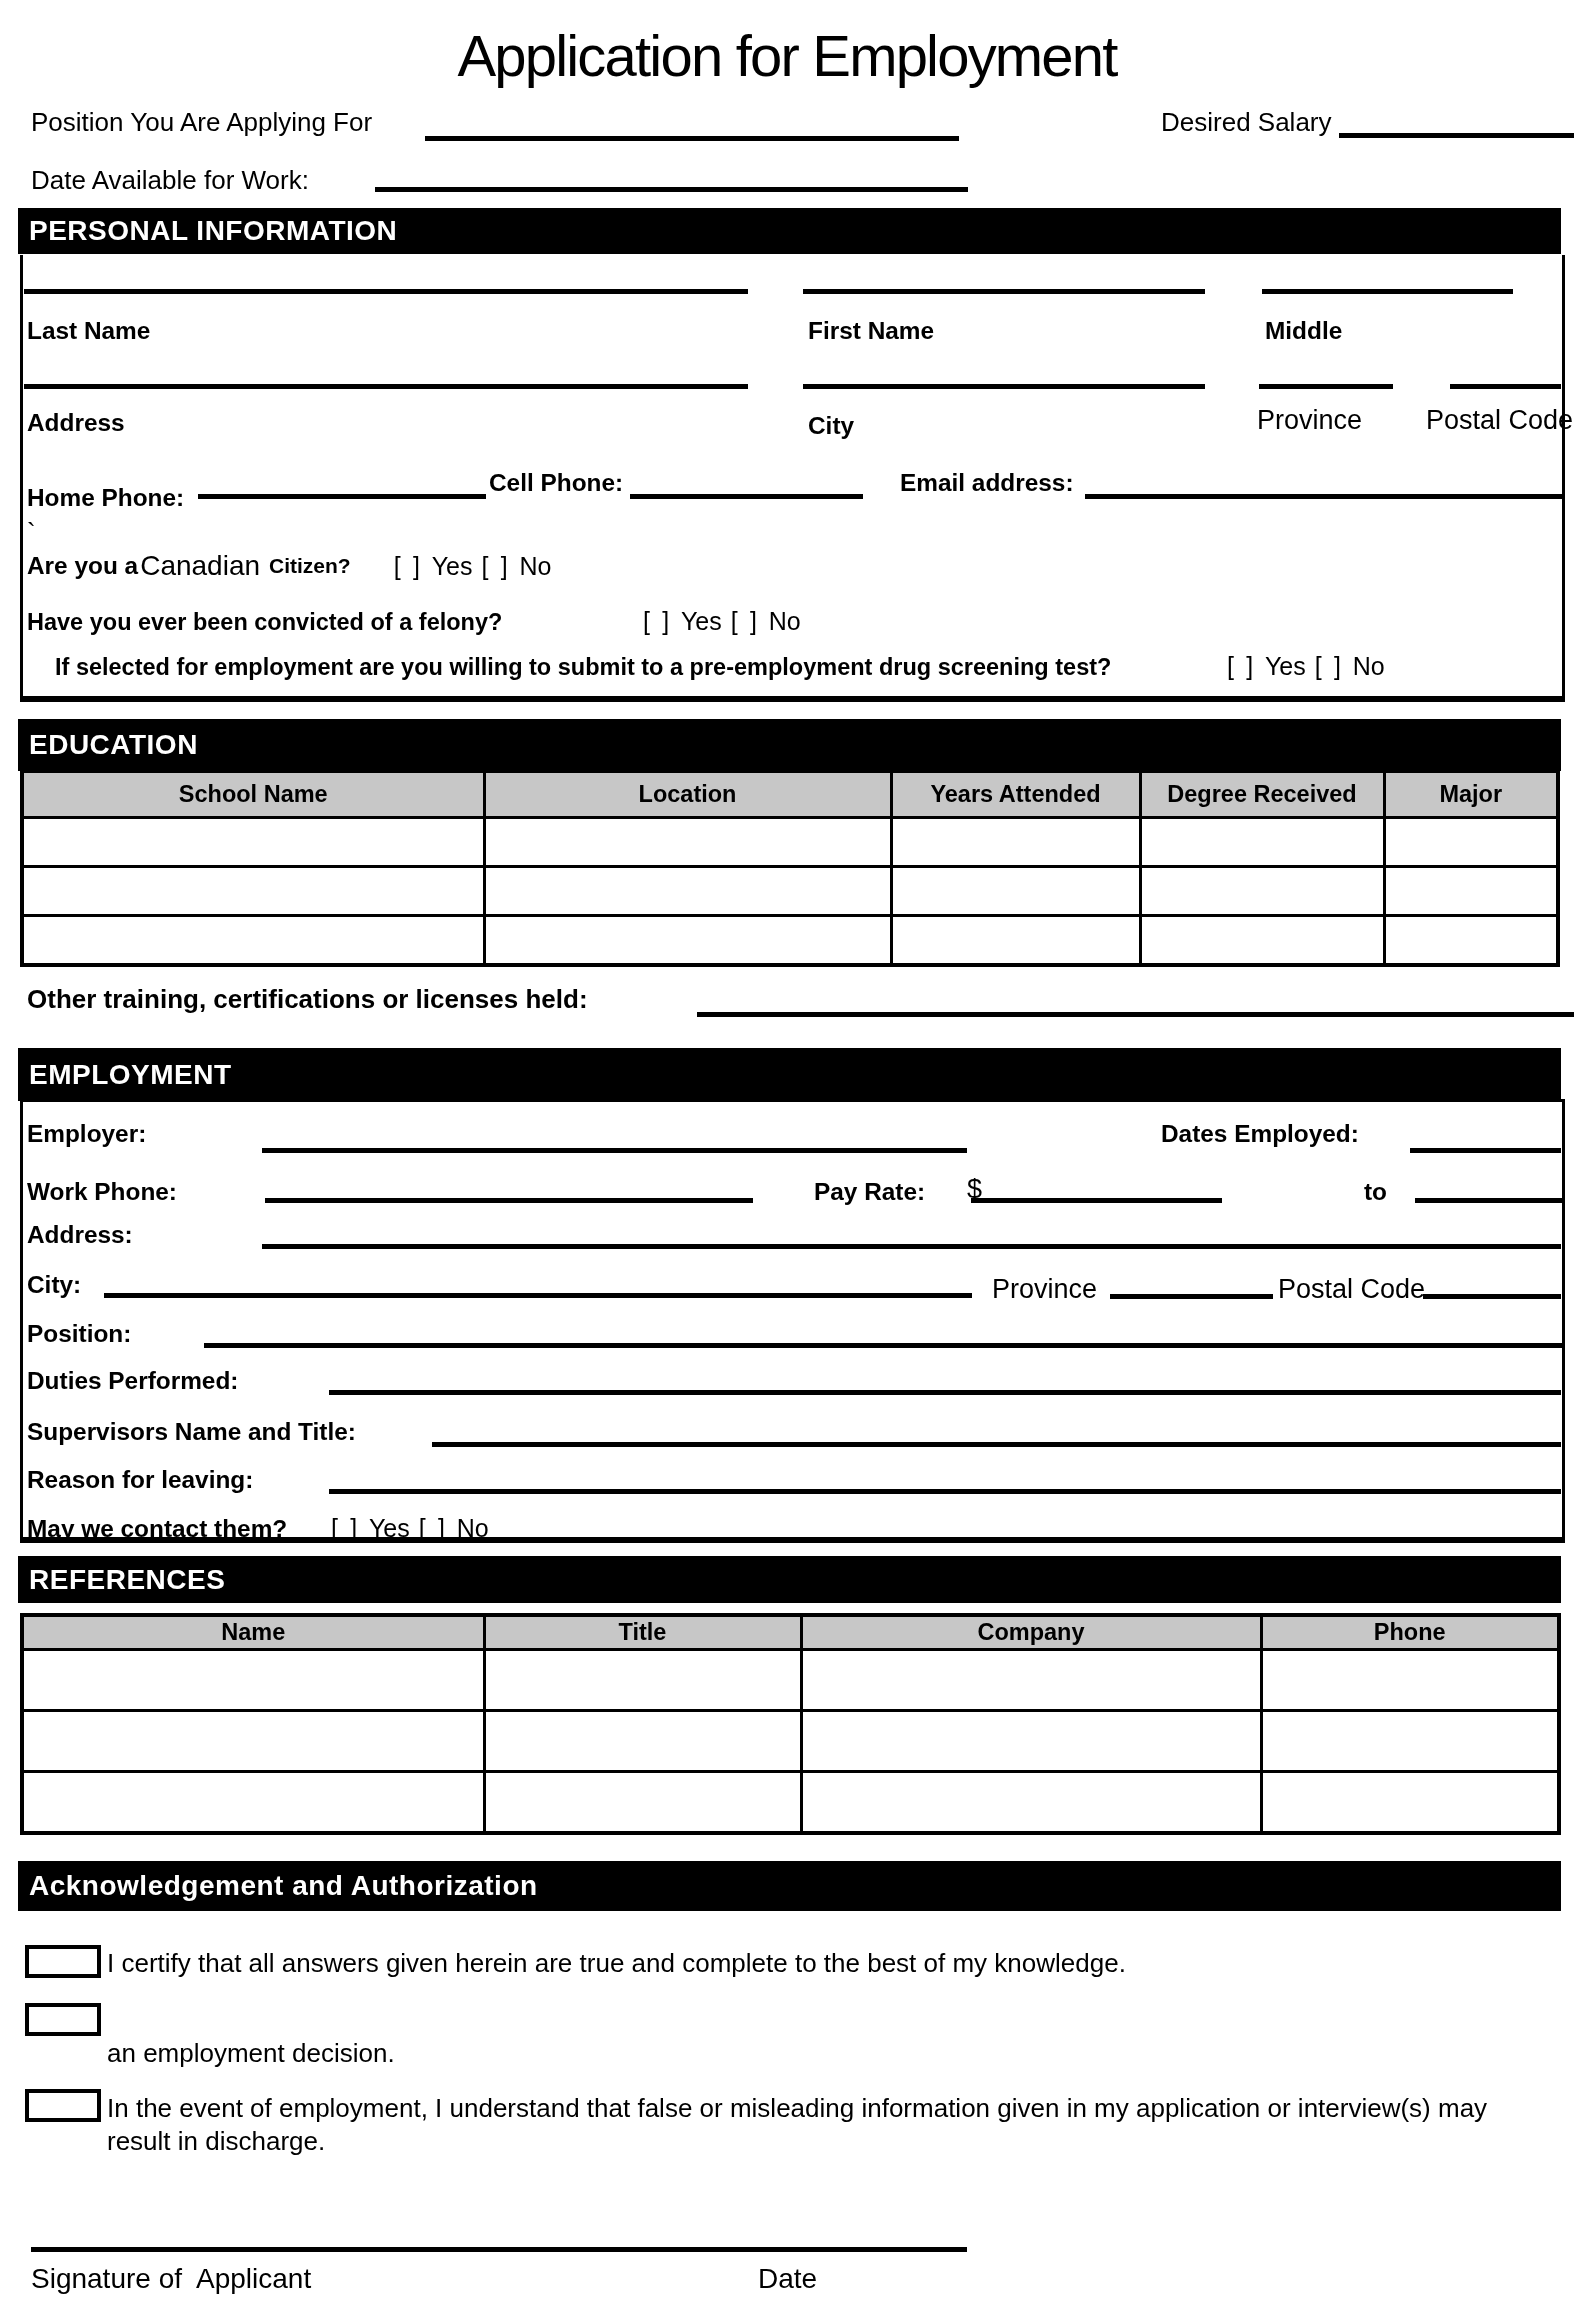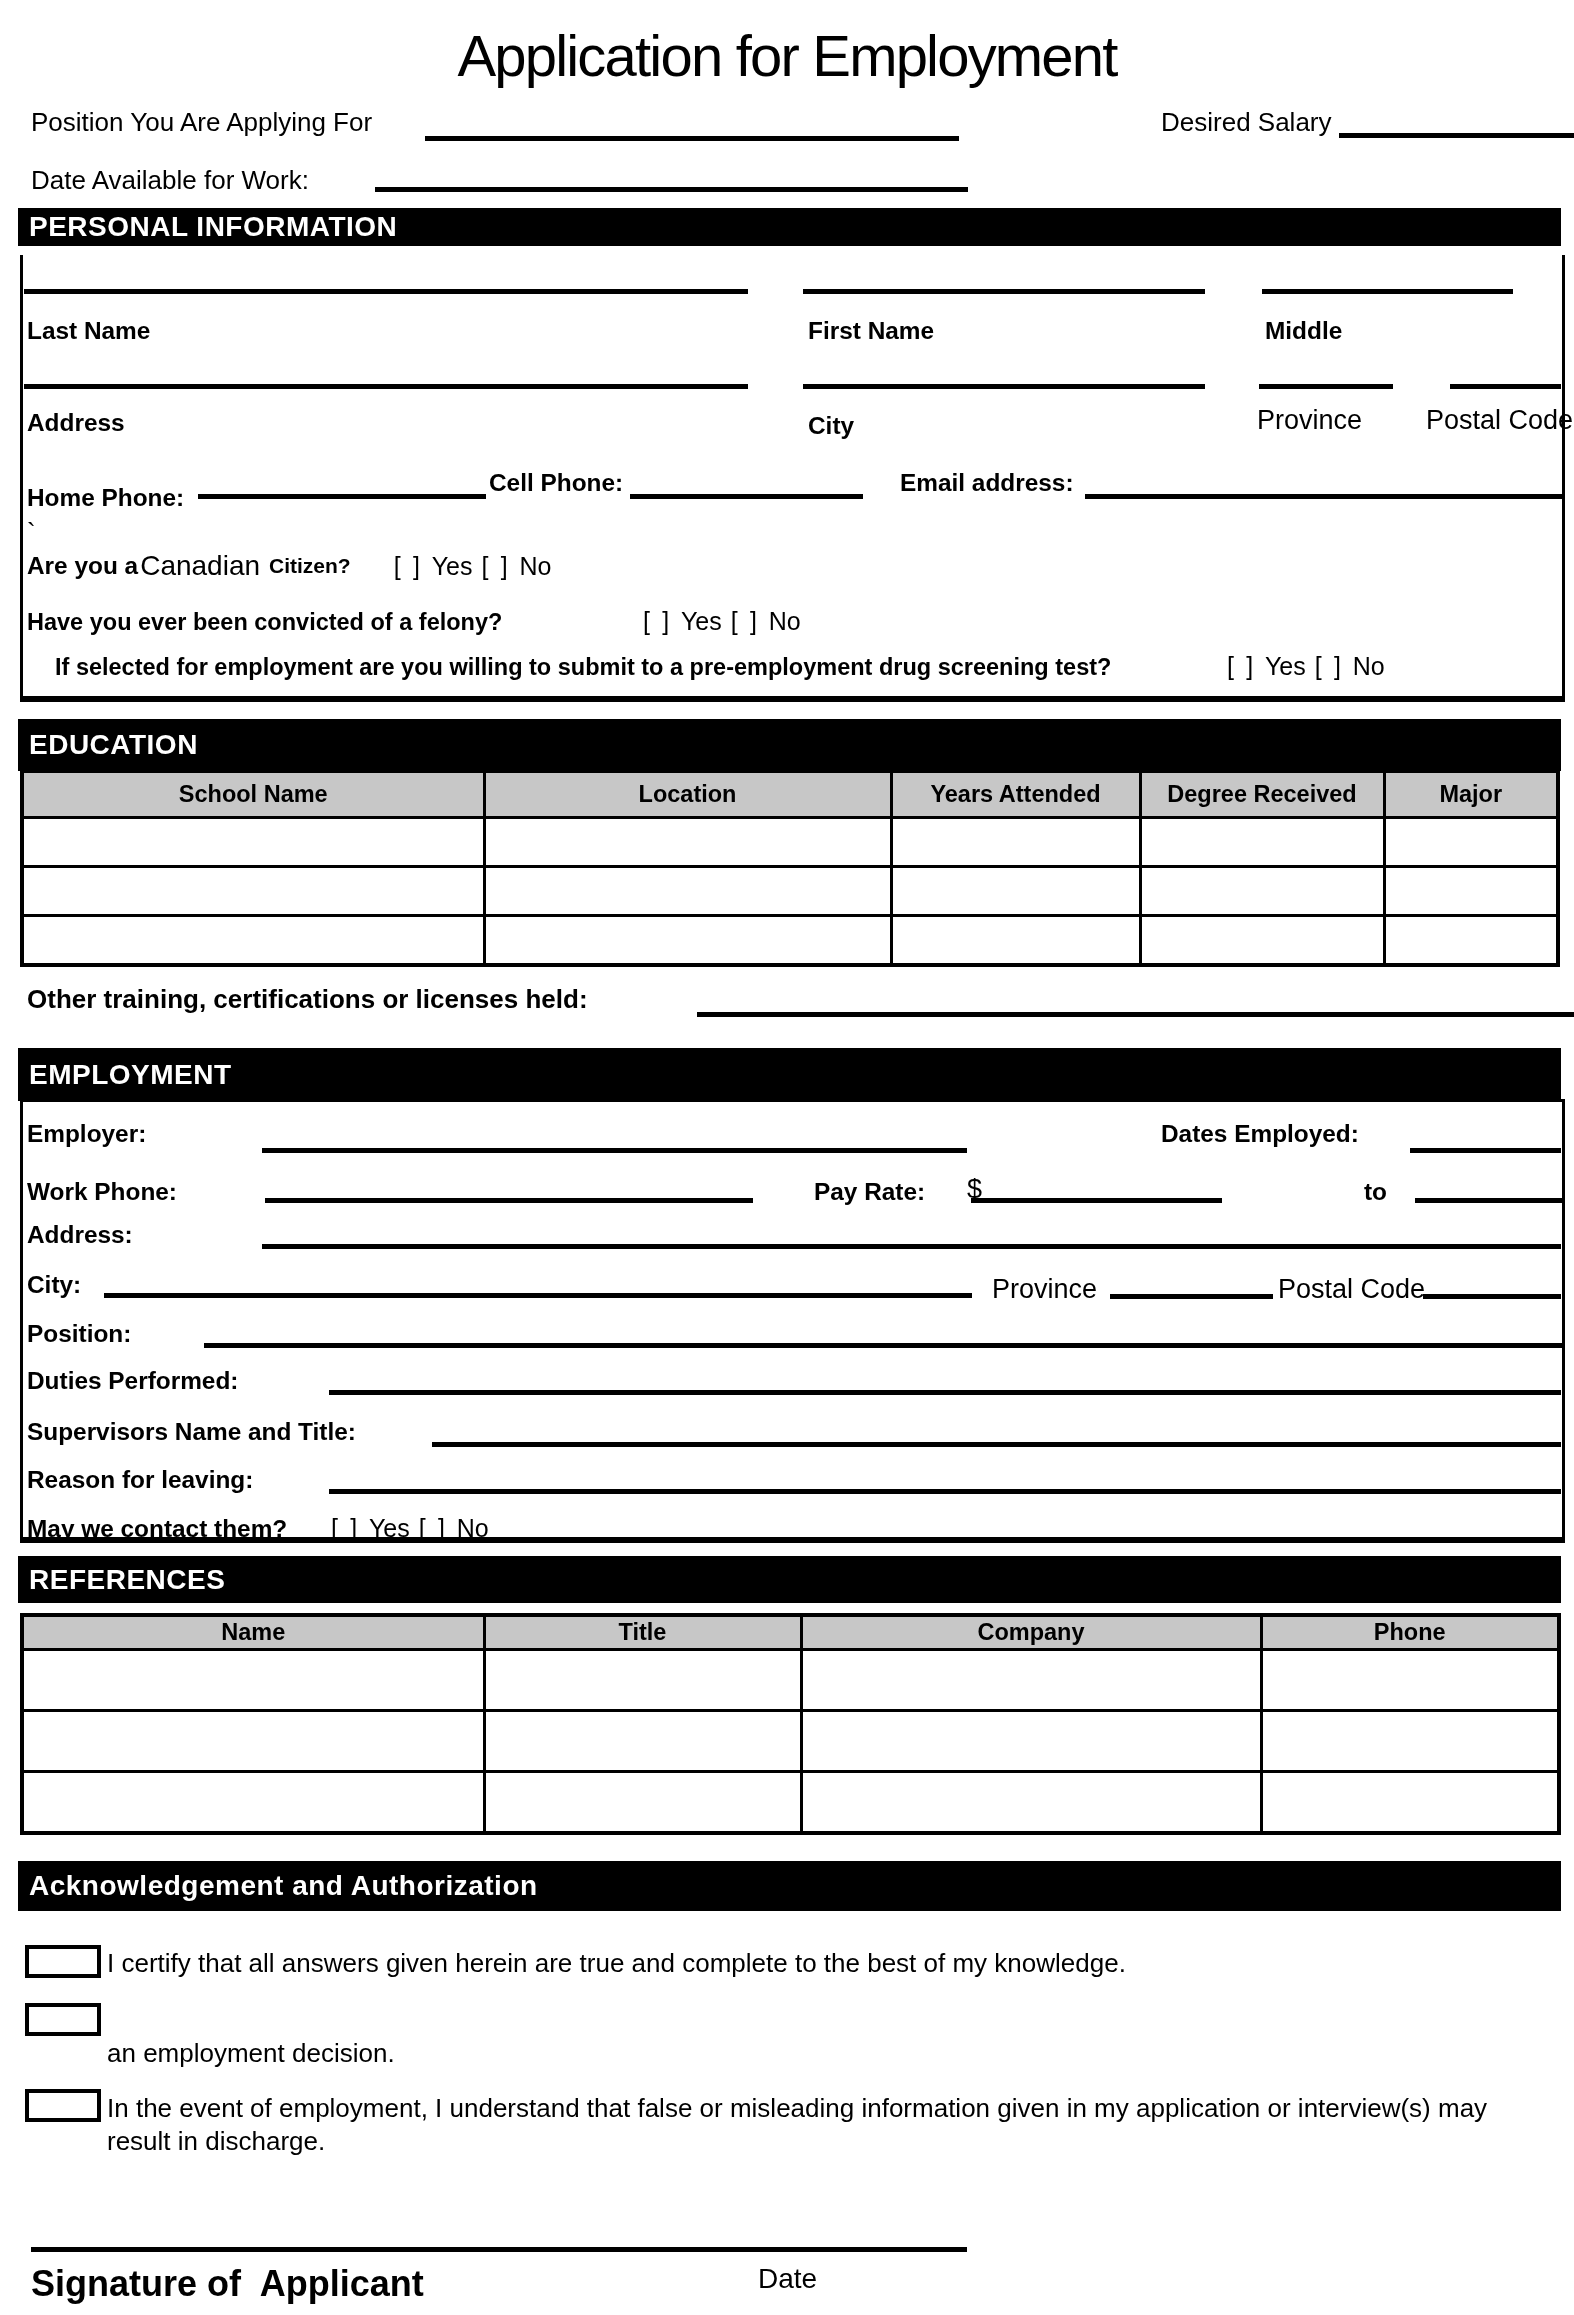--- a/index.html
+++ b/index.html
@@ -37,21 +37,21 @@
 
   <div class="title" style="top:22px;">Application for Employment</div>
 
   <div class="rl" style="left:31px;top:107px;">Position You Are Applying For</div>
   <div class="rule" style="left:425px;top:136px;width:534px;"></div>
   <div class="rl" style="left:1161px;top:107px;">Desired Salary</div>
   <div class="rule" style="left:1339px;top:133px;width:235px;"></div>
   <div class="rl" style="left:31px;top:165px;">Date Available for Work:</div>
   <div class="rule" style="left:375px;top:187px;width:593px;"></div>
 
-  <div class="bar" style="left:18px;top:208px;width:1543px;height:38px;">
+  <div class="bar" style="left:18px;top:208px;width:1543px;height:46px;">
     <span>PERSONAL INFORMATION</span>
   </div>
   <div class="pbox" style="left:20px;top:255px;width:1545px;height:447px;"></div>
 
   <div class="rule" style="left:23.5px;top:289px;width:724px;"></div>
   <div class="rule" style="left:803px;top:289px;width:402px;"></div>
   <div class="rule" style="left:1262px;top:289px;width:251px;"></div>
   <div class="bl" style="left:27px;top:317px;">Last Name</div>
   <div class="bl" style="left:808px;top:317px;">First Name</div>
   <div class="bl" style="left:1265px;top:317px;">Middle</div>
@@ -238,17 +238,17 @@
   <div class="ackline" style="left:107px;top:1947px;">I certify that all answers given herein are true and complete to the best of my knowledge.</div>
 
   <div class="ackbox" style="left:25px;top:2003px;"></div>
   <div class="ackline" style="left:107px;top:2037px;">an employment decision.</div>
 
   <div class="ackbox" style="left:25px;top:2089px;"></div>
   <div class="ackline" style="left:107px;top:2092px;">In the event of employment, I understand that false or misleading information given in my application or interview(s) may</div>
   <div class="ackline" style="left:107px;top:2125px;">result in discharge.</div>
 
   <div class="rule thick" style="left:31px;top:2247px;width:936px;"></div>
-  <div class="rl big pre" style="left:31px;top:2263px;font-size:36px;font-weight:bold;">Signature of  Applicant</div>
+  <div class="rl big pre" style="left:31px;top:2263px;font-size:28px;">Signature of  Applicant</div>
   <div class="rl big" style="left:758px;top:2263px;font-size:28px;">Date</div>
 
 </div>
 
 
 </body></html>

